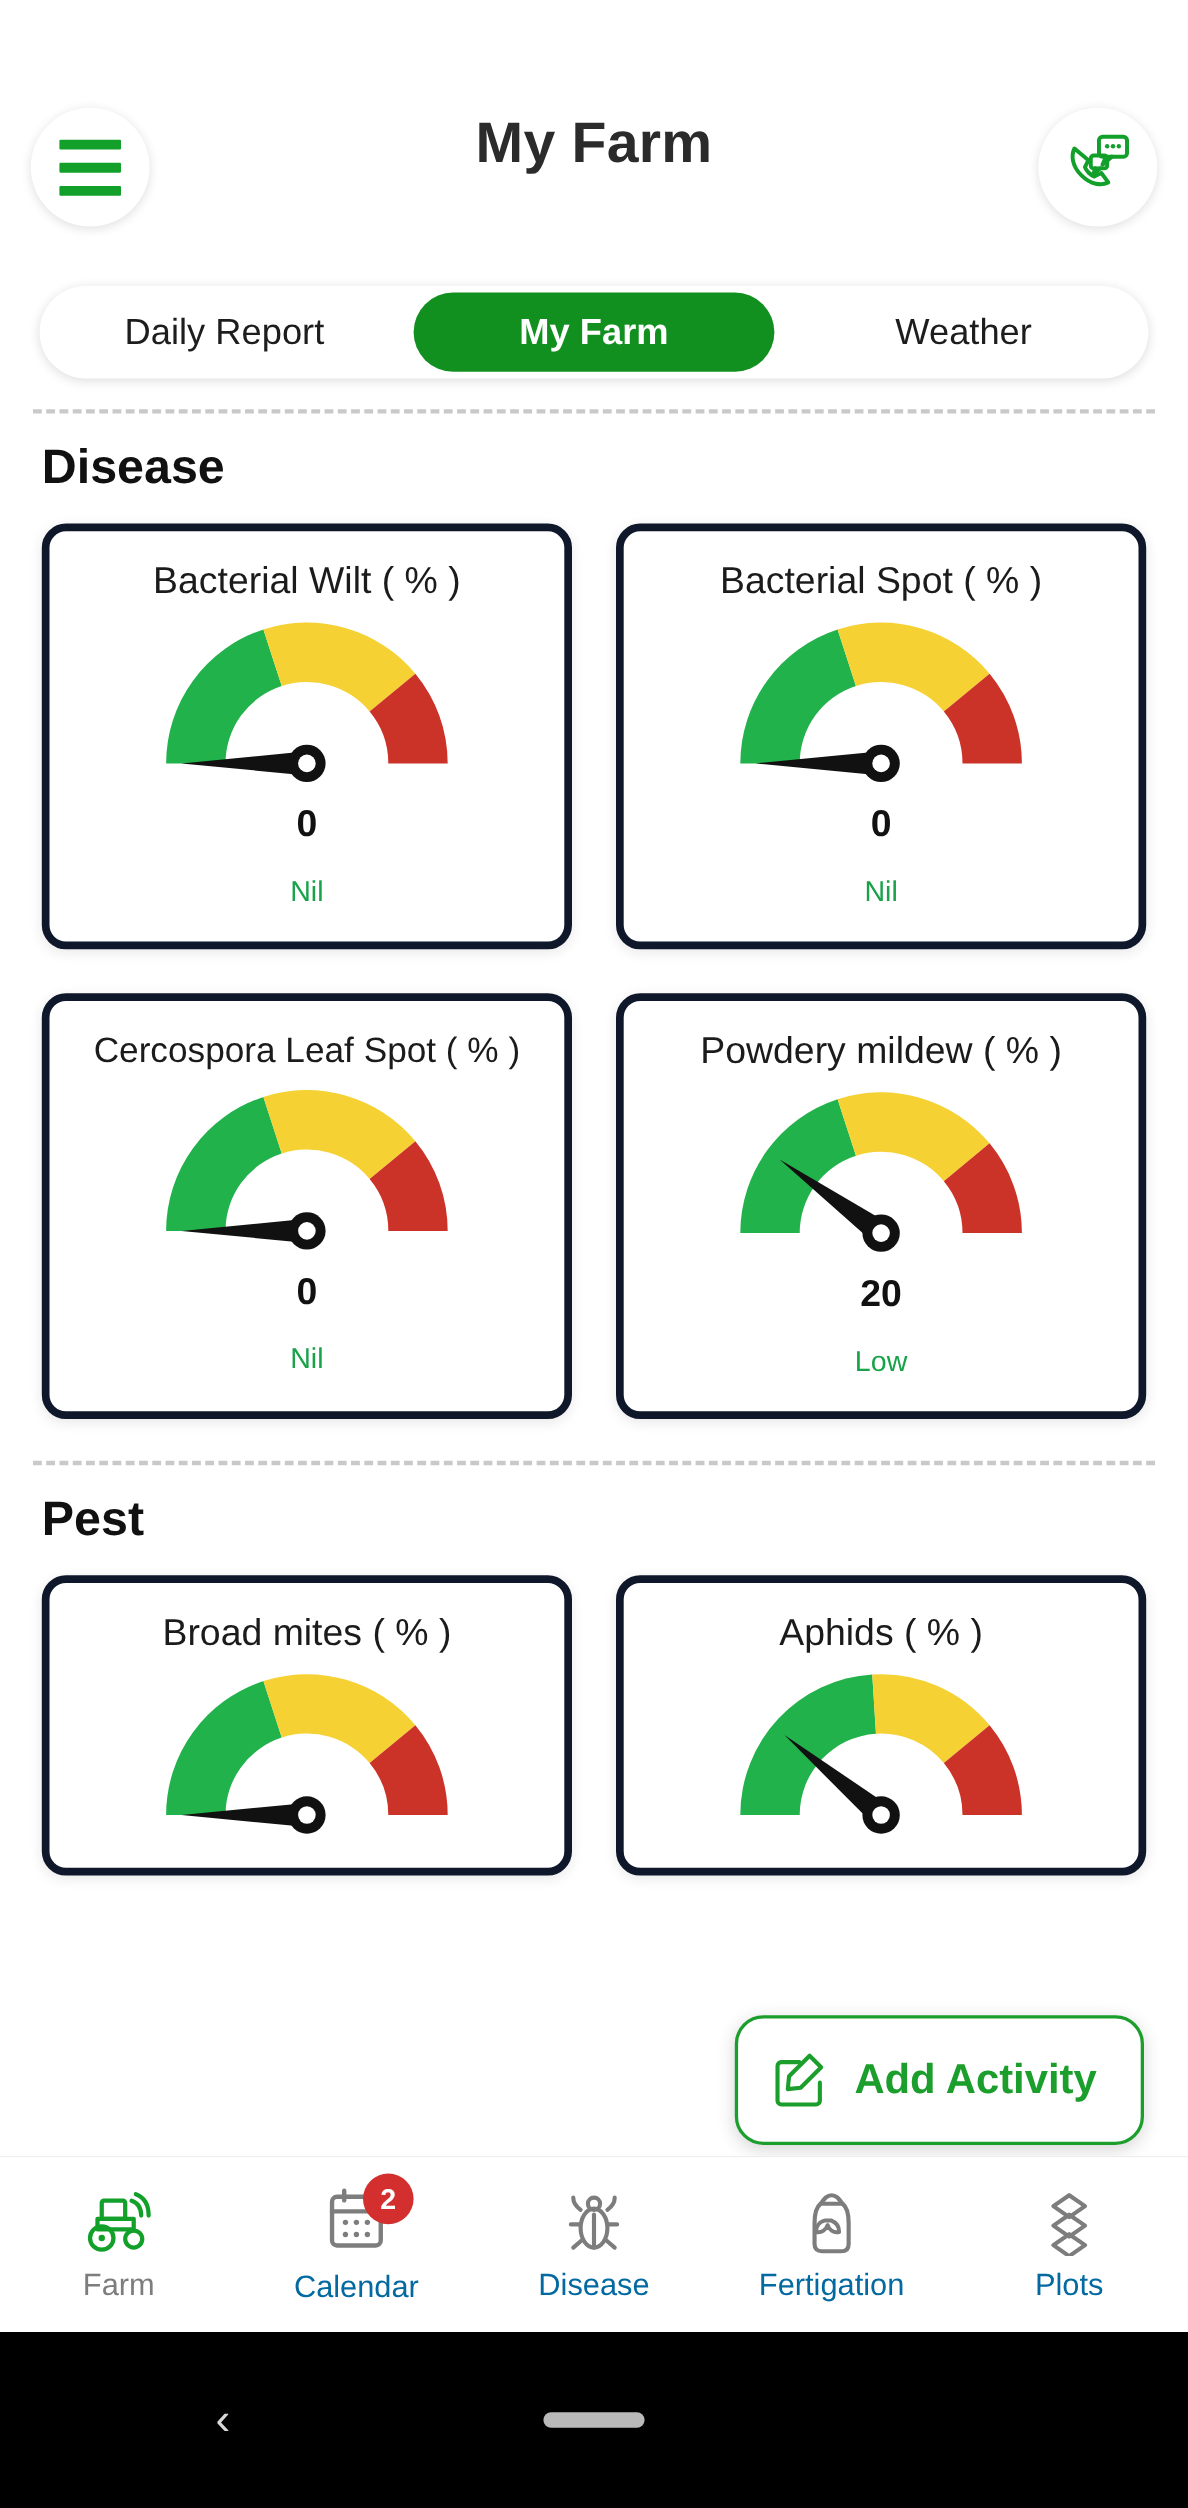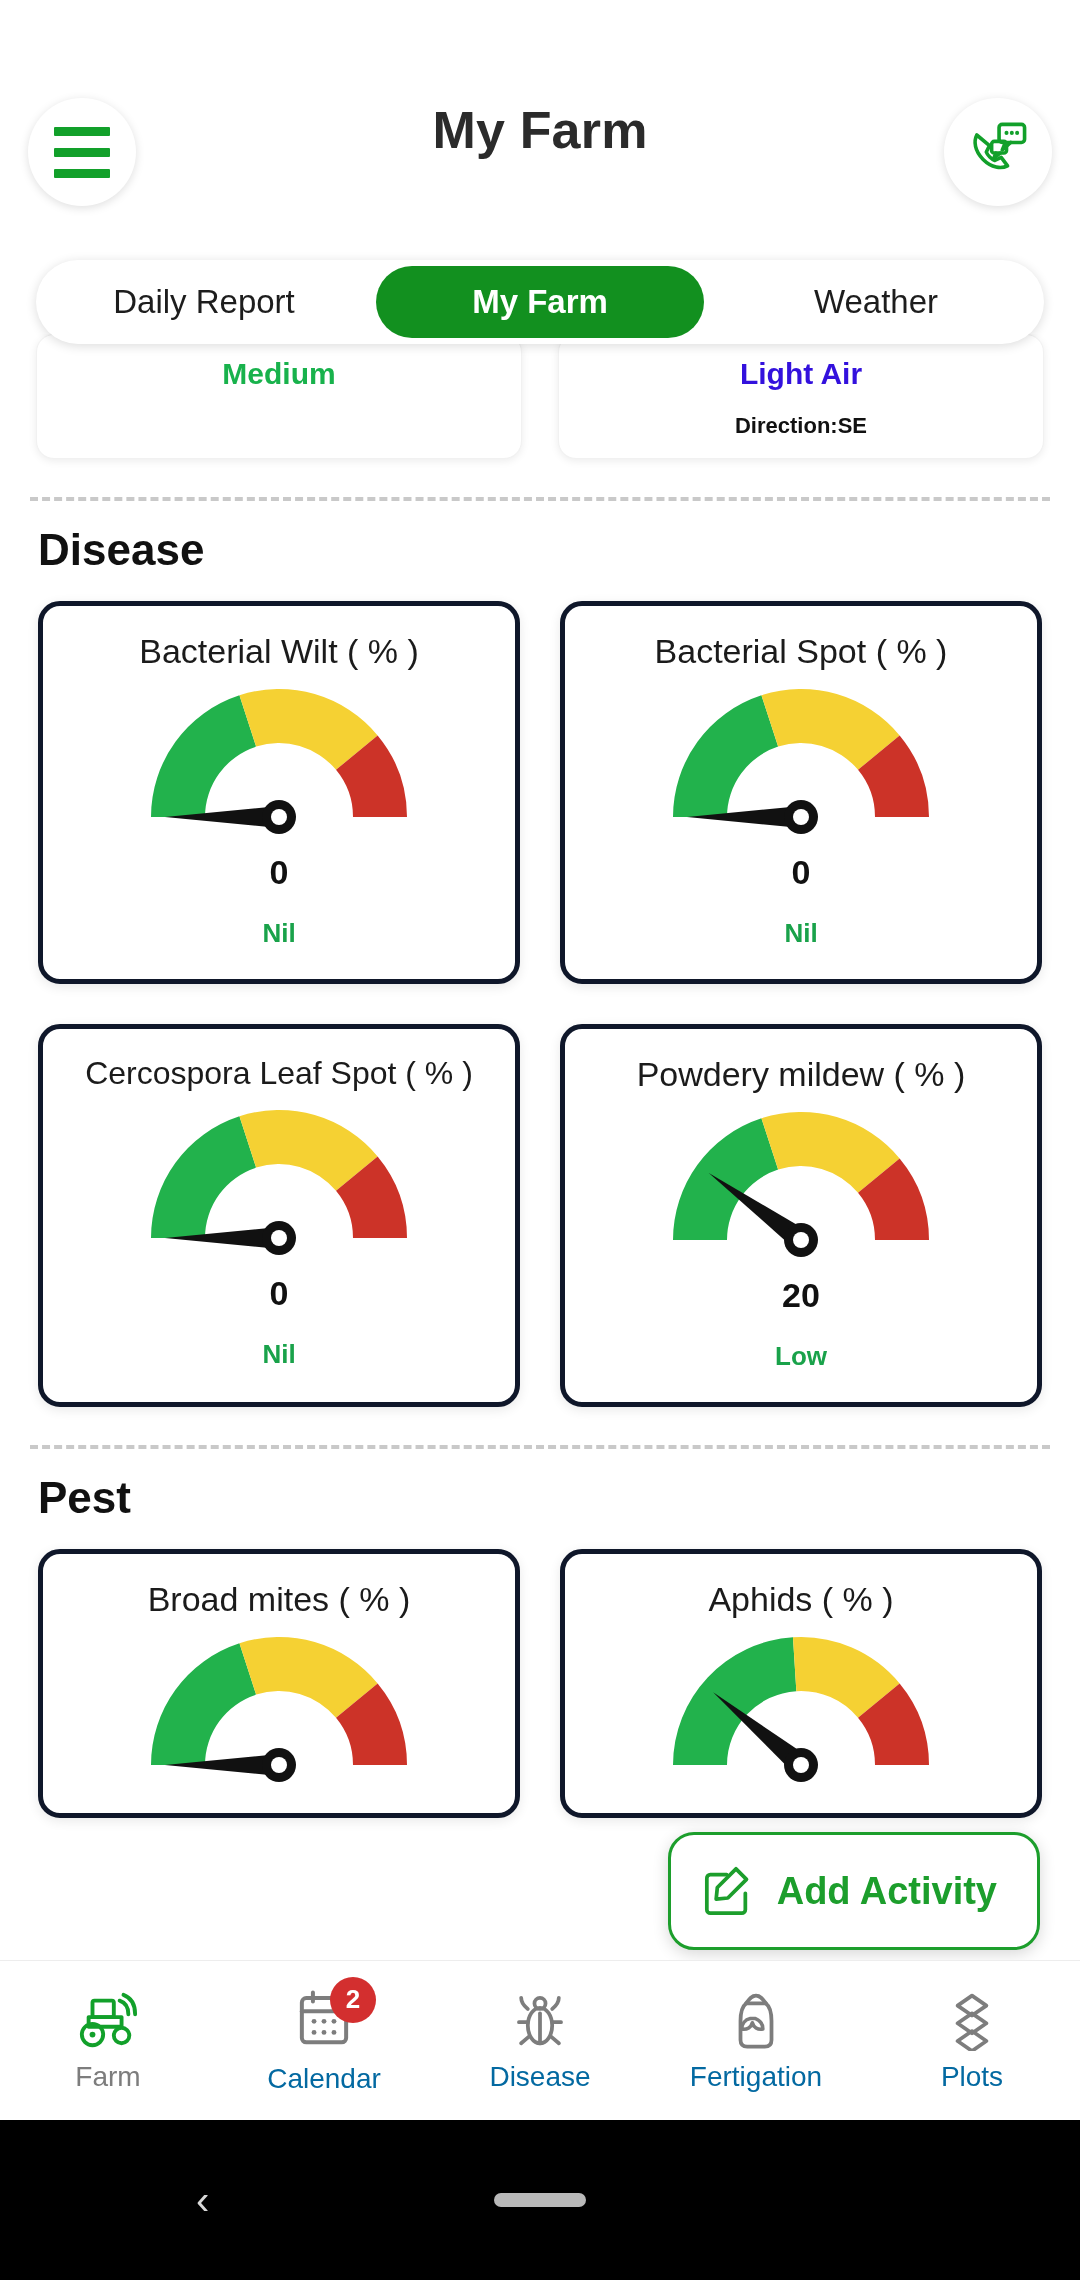--- a/index.html
+++ b/index.html
@@ -56,28 +56,28 @@
   .wx-sub { font-size:22px; font-weight:700; color:#111; margin-top:22px; }
 
   .divider { height:0; border-top:4px dashed #c9c9c9; margin:38px 30px 0 30px; }
 
   .section-title { font-size:44px; font-weight:700; color:#111; padding:24px 38px 0 38px; }
 
   
   .grid { display:flex; flex-wrap:wrap; gap:40px; padding:26px 38px 0 38px; }
   .gcard {
     width:calc(50% - 20px); background:#fff; border-radius:22px;
-    border:5px solid #0f172a; box-shadow:0 3px 12px rgba(0,0,0,0.09);
+    border:7px solid #0f172a; box-shadow:0 3px 12px rgba(0,0,0,0.09);
     padding:26px 10px 30px 10px; display:flex; flex-direction:column; align-items:center;
   }
   .gtitle { font-size:34px; color:#1b1b1b; text-align:center; white-space:nowrap; }
   .gauge { margin-top:14px; width:270px; height:150px; position:relative; }
   .gauge svg { display:block; }
   .gval { font-size:34px; font-weight:700; color:#111; margin-top:18px; }
-  .gstat { font-size:26px; font-weight:700; color:#19A24A; margin-top:26px; }
+  .gstat { font-size:26px; font-weight:400; color:#19A24A; margin-top:26px; }
 
   
   .fab {
     position:absolute; right:40px; bottom:10px;
     height:118px; padding:0 40px 0 30px;
     background:#fff; border:3px solid #1C9E2C; border-radius:26px;
     box-shadow:0 4px 16px rgba(0,0,0,0.16);
     display:flex; align-items:center; gap:20px; z-index:20;
   }
   .fab-label { font-size:38px; font-weight:700; color:#1C9E2C; }
@@ -139,29 +139,20 @@
   </div>
 
   <div class="tabbar">
     <div class="tab">Daily Report</div>
     <div class="tab active">My Farm</div>
     <div class="tab">Weather</div>
   </div>
 
   <div class="body">
 
-    <div class="wx-row">
-      <div class="wx-card">
-        <div class="wx-val" style="color:#18B24C">Medium</div>
-      </div>
-      <div class="wx-card">
-        <div class="wx-val" style="color:#3311DD">Light Air</div>
-        <div class="wx-sub">Direction:SE</div>
-      </div>
-    </div>
 
     <div class="divider"></div>
 
     <div class="section-title">Disease</div>
     <div class="grid">
 
       <div class="gcard">
         <div class="gtitle">Bacterial Wilt ( % )</div>
         <div class="gauge">
             <svg width="270" height="150" viewBox="0 0 270 150">

